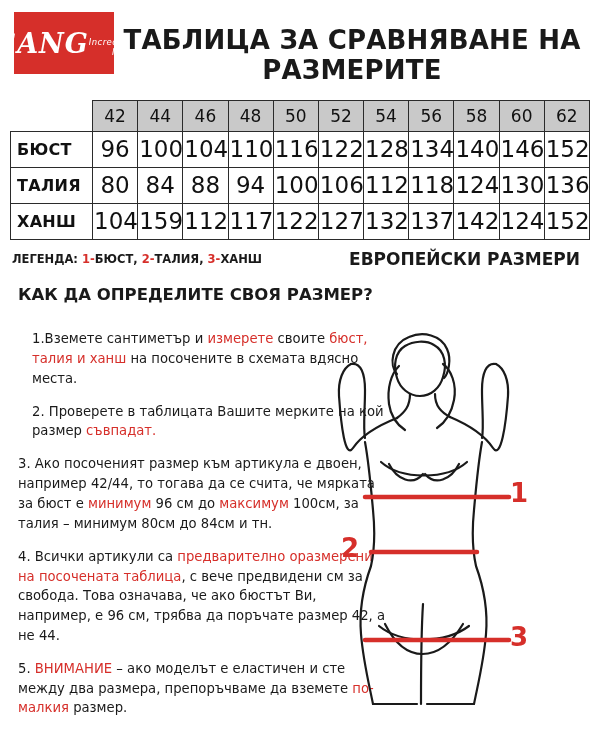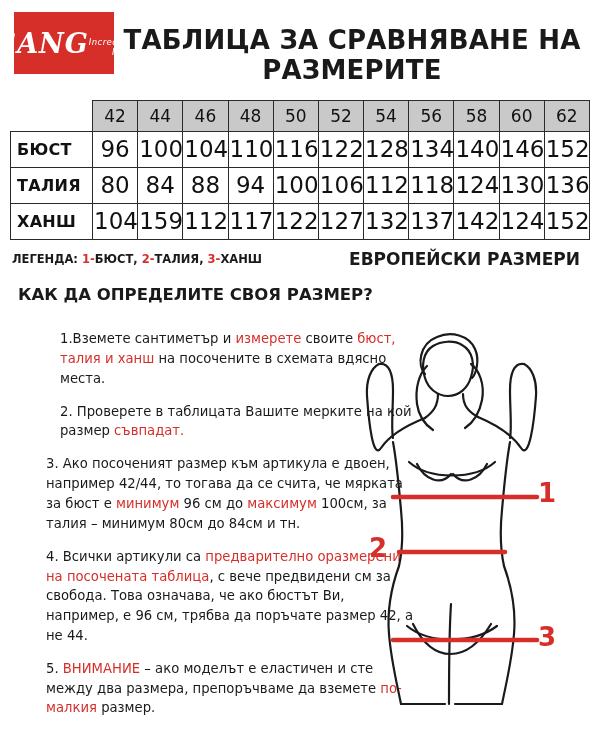--- a/index.html
+++ b/index.html
@@ -121,21 +121,20 @@
   
   .howto-title{
     font-size:16.5px;
     font-weight:bold;
     padding:16px 0 4px 18px;
   }
   .content{
     position:relative;
     width:532px;
     height:420px;
-    margin-left:28px;
   }
   .steps{
     position:absolute;
     left:18px;
     top:8px;
     width:372px;
     font-size:13.2px;
     line-height:1.5;
   }
   .step{margin-bottom:11px;}

